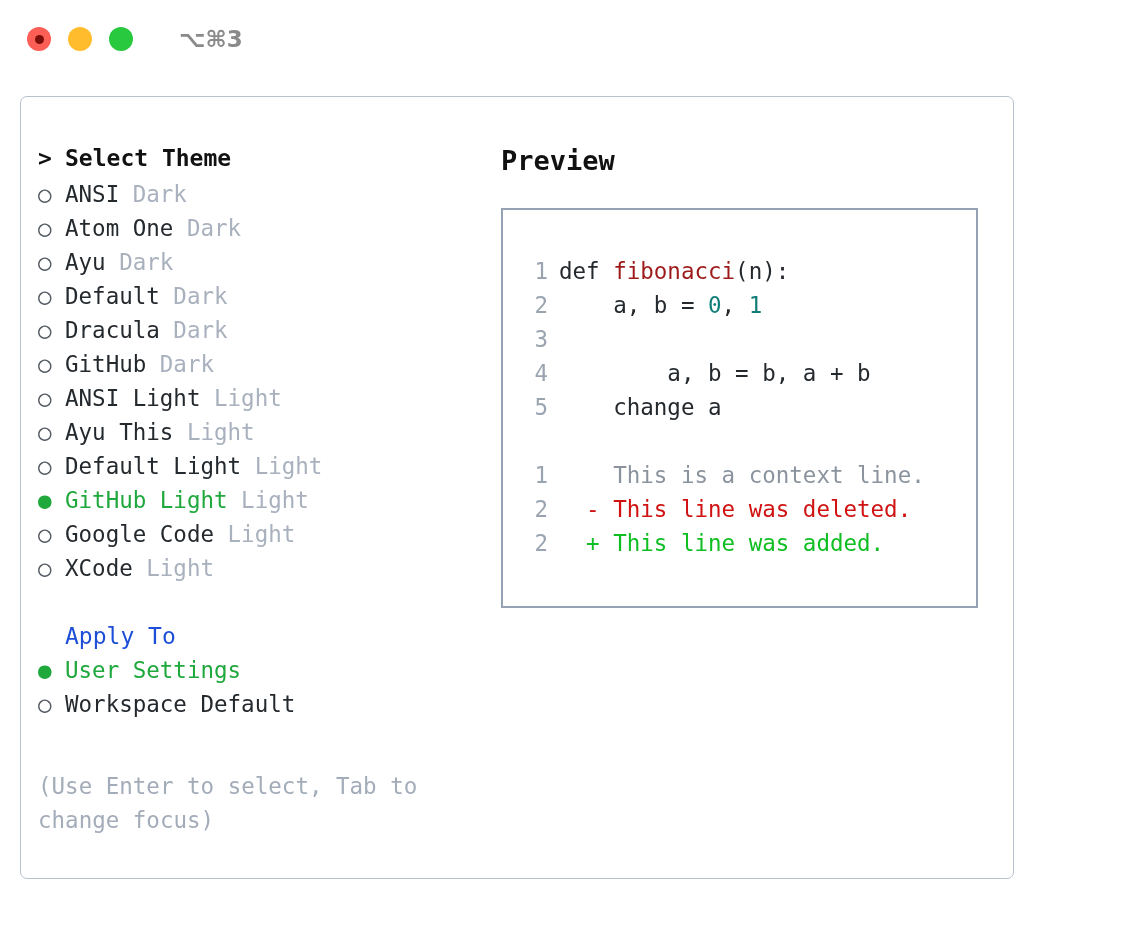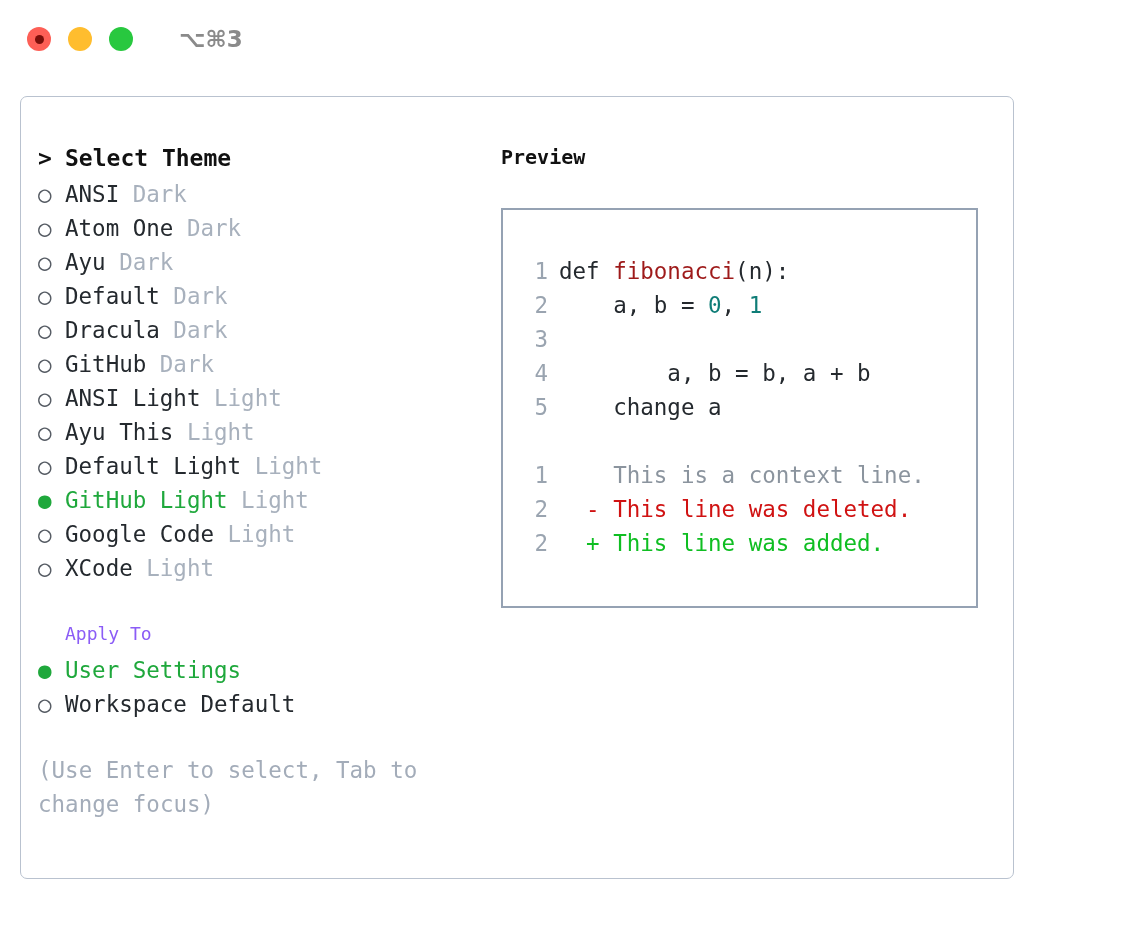--- a/index.html
+++ b/index.html
@@ -125,47 +125,47 @@
     color: #555b63;
   }
   .marker.sel { color: #1fa83c; }
 
   .theme-name  { color: #24292e; }
   .theme-name.selected { color: #1fa83c; }
   .theme-kind  { color: #a8b1bd; }
   .gap-md { height: 34px; }
 
   #apply-to-label {
-    font-size: 18px;
-    color: #8b5cf6;
+    font-size: 23px;
+    color: #1d4ed8;
     height: 34px;
     display: flex;
     align-items: baseline;
     white-space: pre;
     padding-left: 27px;
   }
 
   #hint {
-    margin-top: 28px;
+    margin-top: 44px;
     font-size: 22.5px;
     line-height: 34px;
     color: #a3acb9;
     width: 400px;
     white-space: pre-wrap;
   }
 
   
   #right-col {
     position: absolute;
     left: 480px;
     top: 48px;
     width: 490px;
   }
   #preview-header {
-    font-size: 20px;
+    font-size: 27px;
     font-weight: bold;
     color: #111111;
     height: 36px;
   }
 
   #preview-box {
     margin-top: 27px;
     width: 477px;
     height: 400px;
     box-sizing: border-box;

